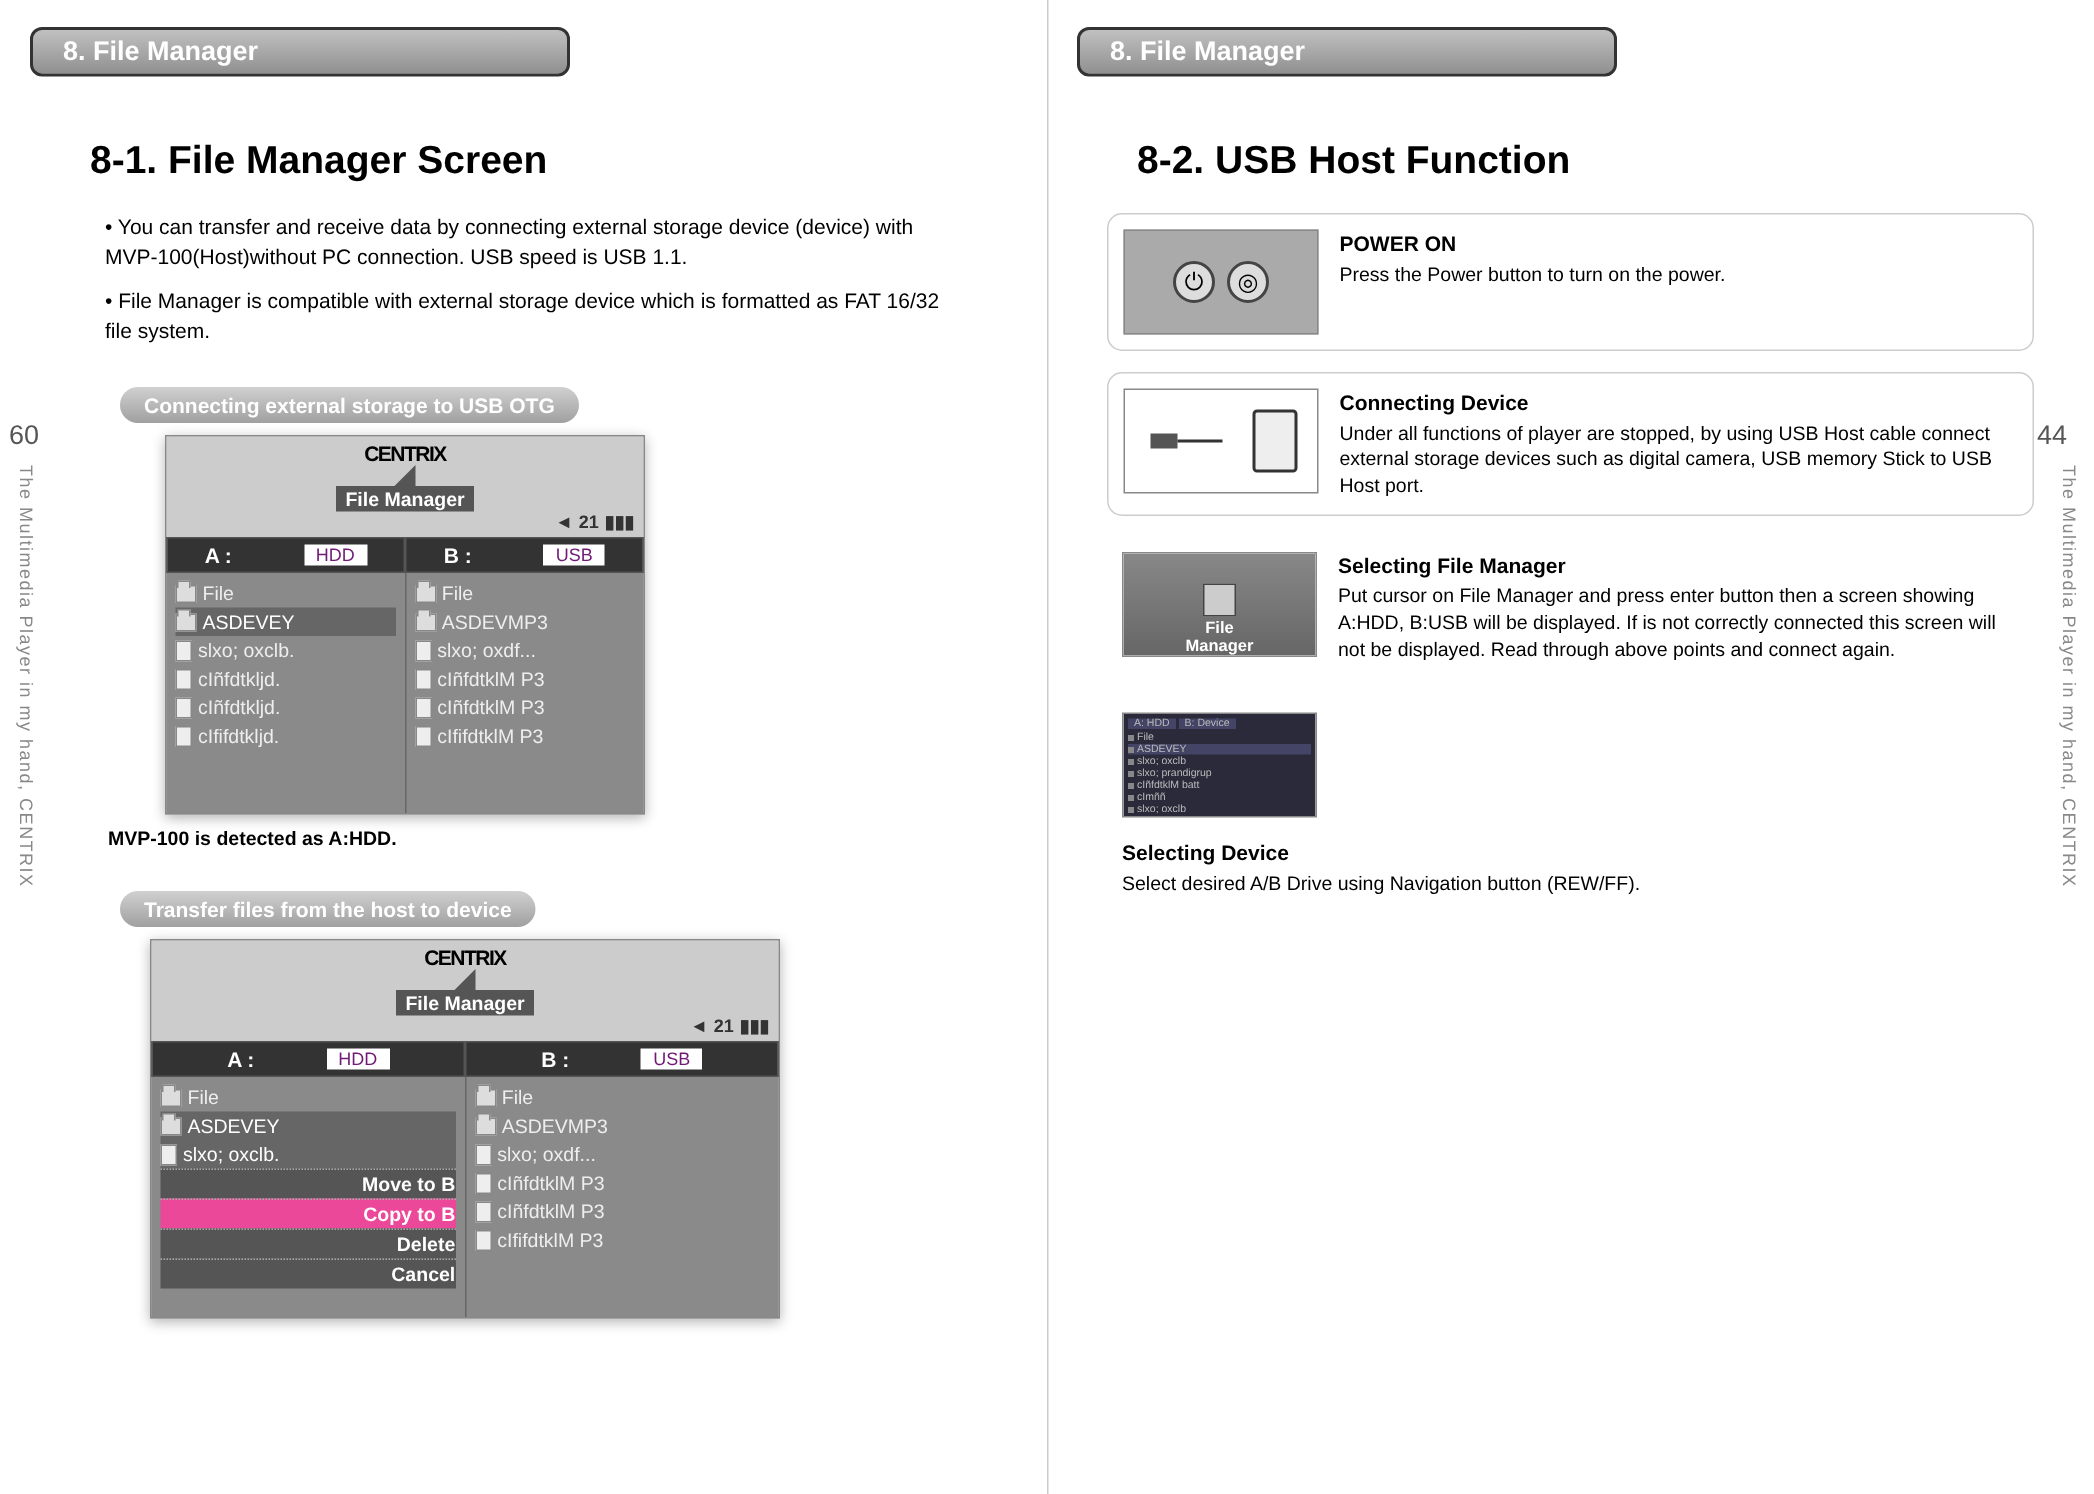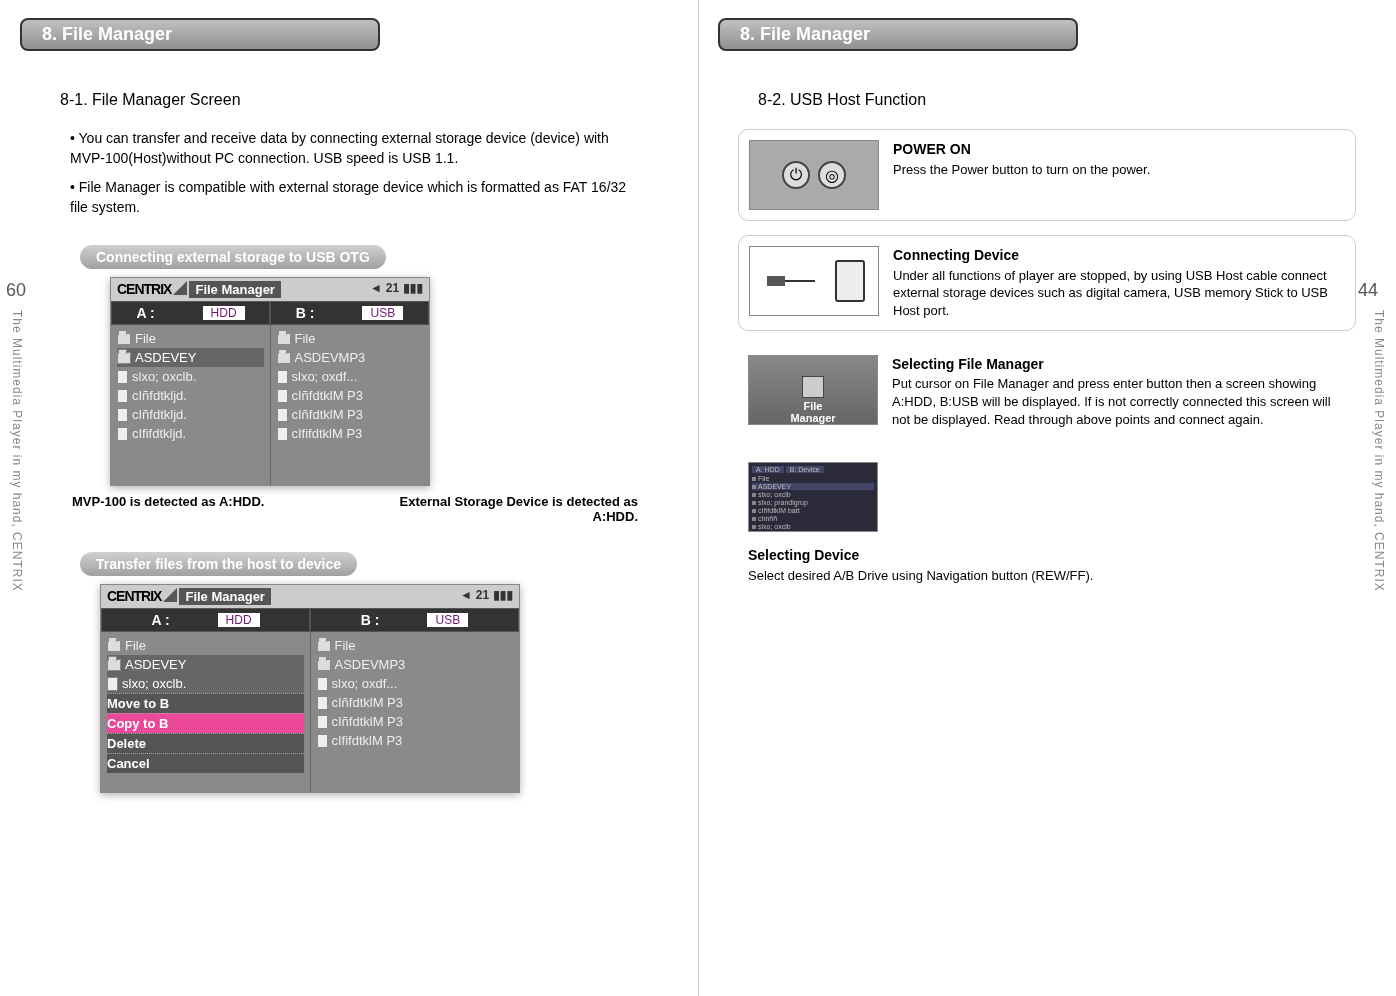--- a/index.html
+++ b/index.html
@@ -31,22 +31,22 @@
       border: 2px solid #333;
       border-radius: 8px;
       padding: 4px 20px;
       color: #fff;
       font-weight: bold;
       font-size: 18px;
       margin: 18px 0 20px 0;
       min-width: 360px;
     }
     .section-title {
-      font-size: 16px;
-      font-weight: normal;
+      font-size: 26px;
+      font-weight: bold;
       margin: 20px 0 20px 40px;
     }
     .body-text {
       font-size: 14px;
       margin: 6px 50px 10px 50px;
       line-height: 1.4;
     }
     .pill-label {
       display: inline-block;
       background: linear-gradient(to bottom, #d0d0d0, #a0a0a0);
@@ -77,25 +77,26 @@
     .side-right { right: 10px; }
     .fm-screenshot {
       width: 320px;
       margin-left: 90px;
       border: 1px solid #888;
       background: #bbb;
       box-shadow: 0 2px 8px rgba(0,0,0,0.3);
     }
     .fm-header {
       display: flex;
-      align-items: flex-start;
+      align-items: center;
       background: #ccc;
       padding: 3px 6px;
       font-weight: bold;
       font-size: 14px;
+      flex-direction: column;
     }
     .fm-logo { font-family: Arial Black, sans-serif; letter-spacing: -1px; }
     .fm-tri { width: 0; height: 0; border-top: 14px solid transparent; border-bottom: 0 solid transparent; border-right: 14px solid #555; margin: 0 2px; }
     .fm-filemanager { background: #555; color: #fff; padding: 1px 6px; font-size: 13px; }
     .fm-volbatt { margin-left: auto; display: flex; align-items: center; gap: 4px; font-size: 12px; color: #333; }
     .fm-drive-row { display: flex; background: #333; }
     .fm-drive {
       flex: 1;
       display: flex;
       align-items: center;
@@ -117,21 +118,21 @@
     .fm-col:last-child { border-right: none; }
     .fm-item {
       display: flex;
       align-items: center;
       gap: 4px;
       color: #eee;
       font-size: 13px;
       padding: 2px 0;
     }
     .fm-item.hl { background: #666; color: #fff; }
-    .fm-item.menu { background: #555; color: #fff; justify-content: flex-start; font-weight: bold; border-top: 1px dotted #aaa; }
+    .fm-item.menu { background: #555; color: #fff; justify-content: flex-end; font-weight: bold; border-top: 1px dotted #aaa; }
     .fm-item.menu.sel { background: #ec4899; }
     .fm-icon-folder {
       width: 14px; height: 12px; background: #ddd; border: 1px solid #888; display: inline-block; position: relative;
     }
     .fm-icon-folder::before { content: ''; position: absolute; top: -4px; left: 0; width: 7px; height: 4px; background: #ddd; border: 1px solid #888; border-bottom: none; }
     .fm-icon-file { width: 11px; height: 14px; background: #eee; border: 1px solid #888; display: inline-block; }
     .caption-row {
       display: flex;
       justify-content: space-between;
       margin: 8px 40px 10px 52px;
@@ -273,21 +274,20 @@
         <div class="fm-item">
             <span class="fm-icon-file"></span>
             <span>cIfifdtklM P3</span>
           </div>
       </div>
     </div>
   </div>
 
   <div class="caption-row">
     <div>MVP-100 is detected as A:HDD.</div>
-    <div class="caption-right">External Storage Device is detected as A:HDD.</div>
   </div>
 
   <div class="pill-label">Transfer files from the host to device</div>
 
   
   <div class="fm-screenshot wide">
     <div class="fm-header">
       <span class="fm-logo">CENTRIX</span>
       <span class="fm-tri"></span>
       <span class="fm-filemanager">File Manager</span>

